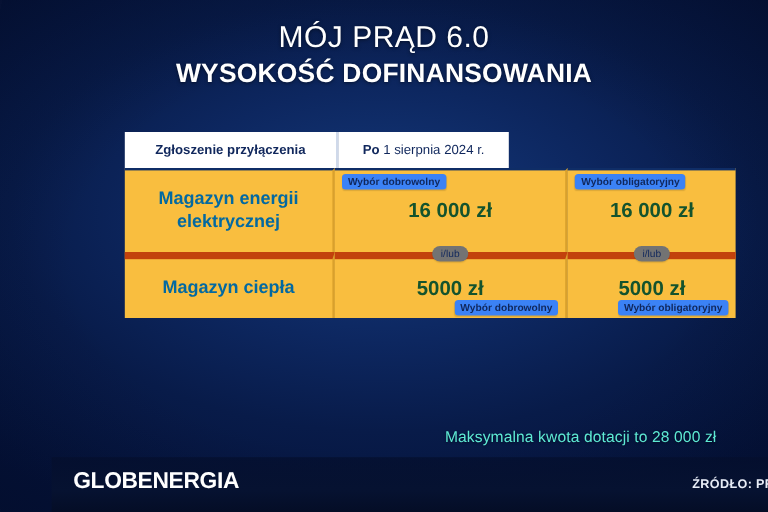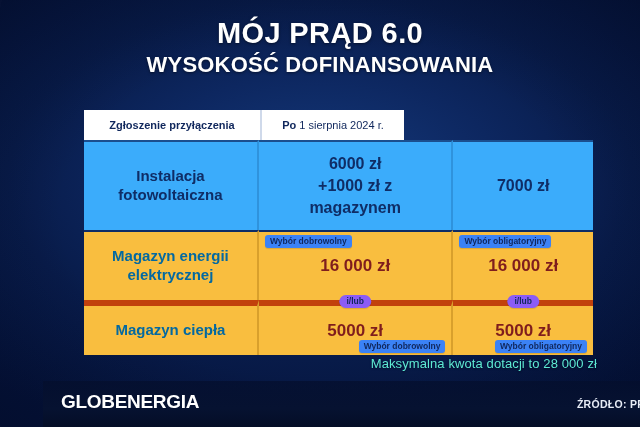--- a/index.html
+++ b/index.html
@@ -44,39 +44,39 @@
   
   .title-block {
     position: absolute;
     top: 18px;
     left: 0;
     width: 640px;
     text-align: center;
     color: #ffffff;
   }
   .title-main {
-    font-size: 29px;
-    font-weight: bold;
+    font-size: 25px;
+    font-weight: normal;
     letter-spacing: .4px;
     line-height: 1.08;
     text-shadow: 0 1px 3px rgba(0,0,0,.5);
   }
   .title-sub {
     margin-top: 4px;
     font-size: 22px;
     font-weight: bold;
     letter-spacing: .2px;
     line-height: 1.1;
     text-shadow: 0 1px 3px rgba(0,0,0,.5);
   }
 
   
   .table {
     position: absolute;
-    left: 40px;
+    left: 60px;
     top: 110px;
     width: 553px;
     padding-left: 44px;
   }
   .trow {
     display: flex;
     width: 100%;
   }
   .tcell {
     position: relative;
@@ -141,21 +141,21 @@
 
   .or-label {
     font-size: 15px;
     font-weight: bold;
     line-height: 1.25;
     color: #0369a1;
   }
   .or-value {
     font-size: 17px;
     font-weight: bold;
-    color: #7f1d1d;
+    color: #14532d;
   }
 
   
   .badge {
     position: absolute;
     background: #3b82f6;
     color: #10275c;
     font-size: 8.5px;
     font-weight: bold;
     border-radius: 3px;
@@ -164,24 +164,24 @@
     white-space: nowrap;
     box-shadow: 0 1px 1px rgba(0,0,0,.12);
   }
   .badge-tl { top: 3px; left: 6px; }
   .badge-br { bottom: 2px; right: 6px; }
   .badge-ilub {
     position: absolute;
     bottom: -8px;
     left: 50%;
     transform: translateX(-50%);
-    background: #8b5cf6;
+    background: #737373;
     color: #10275c;
     font-size: 8.5px;
-    font-weight: bold;
+    font-weight: normal;
     border-radius: 8px;
     padding: 2px 7px;
     line-height: 1.1;
     white-space: nowrap;
     z-index: 4;
     box-shadow: 0 1px 1px rgba(0,0,0,.12);
   }
 
   
   .footnote {
@@ -241,33 +241,20 @@
 
     <div class="trow row-head">
       <div class="tcell col-a">
         <span>Zgłoszenie przyłączenia</span>
       </div>
       <div class="tcell col-c">
         <span><span>Po</span><span class="hdr-light"> 1 sierpnia 2024 r.</span></span>
       </div>
     </div>
 
-    <div class="trow row-pv">
-      <div class="tcell col-a">
-        <span class="pv-label">Instalacja fotowoltaiczna</span>
-      </div>
-      <div class="tcell col-b">
-        <span class="pv-value">6000 zł</span>
-        <span class="pv-value">+1000 zł z</span>
-        <span class="pv-value">magazynem</span>
-      </div>
-      <div class="tcell col-c">
-        <span class="pv-value">7000 zł</span>
-      </div>
-    </div>
 
     <div class="trow row-bat">
       <div class="tcell col-a">
         <span class="or-label">Magazyn energii</span>
         <span class="or-label">elektrycznej</span>
       </div>
       <div class="tcell col-b">
         <span class="badge badge-tl">Wybór dobrowolny</span>
         <span class="or-value">16 000 zł</span>
         <span class="badge-ilub">i/lub</span>

